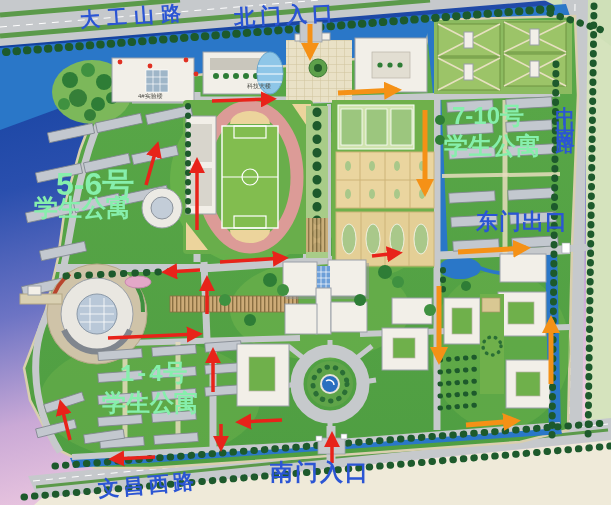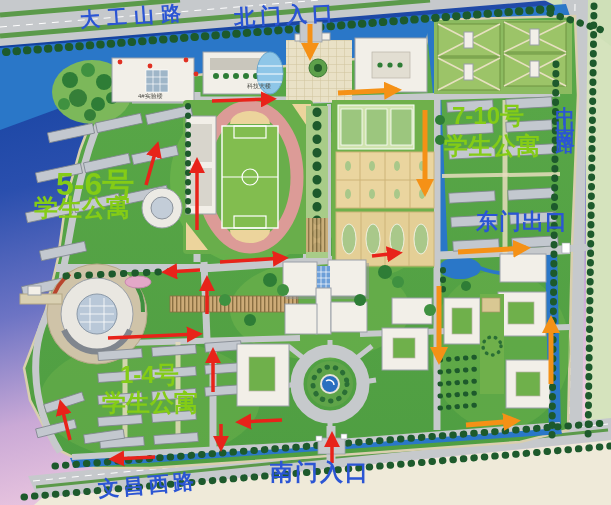--- a/index.html
+++ b/index.html
@@ -3,21 +3,21 @@
 <meta charset="utf-8">
 <style>
   html,body{margin:0;padding:0;background:#222;}
   .stage{
     position:relative;width:611px;height:505px;overflow:hidden;
     font-family:"Liberation Sans", sans-serif;
   }
   .stage svg{position:absolute;left:0;top:0;}
   .lbl{position:absolute;font-weight:bold;line-height:1;white-space:nowrap;user-select:none;}
   .lbl-blue{color:#2b55d4;}
-  .lbl-red{color:#84cc16;}
+  .lbl-red{color:#86efac;}
   .lbl-tiny{color:#4a4a44;font-weight:normal;letter-spacing:0;}
   .vertical{writing-mode:vertical-rl;text-orientation:upright;}
   .trees{stroke:#1d5a2c;fill:none;stroke-linecap:round;}
   .bldg{fill:#f2efe8;stroke:#9aa0a8;stroke-width:1;}
   .bar{fill:#c3c8cf;stroke:#80868e;stroke-width:0.8;}
   .road{stroke:#c6c9cc;fill:none;}
   .cream{stroke:#e6ddbd;fill:none;opacity:0.85;}
   .red-route{stroke:#e8231a;stroke-width:3.5;fill:none;}
   .orange-route{stroke:#f59116;stroke-width:5;fill:none;}
 </style>
@@ -408,18 +408,18 @@
   <div class="lbl lbl-blue" style="left:234px;top:4px;font-size:21px;letter-spacing:5px;transform:rotate(-3deg);">北门入口</div>
   <div class="lbl lbl-blue vertical" style="left:556px;top:90px;font-size:19px;letter-spacing:10px;">中山南路</div>
   <div class="lbl lbl-blue" style="left:270px;top:461px;font-size:23px;letter-spacing:2px;">南门入口</div>
   <div class="lbl lbl-blue" style="left:476px;top:211px;font-size:22px;letter-spacing:1px;">东门出口</div>
   <div class="lbl lbl-blue" style="left:98px;top:474px;font-size:21px;letter-spacing:4px;transform:rotate(-5deg);">文昌西路</div>
 
   <div class="lbl lbl-red" style="left:452px;top:104px;font-size:24px;">7-10号</div>
   <div class="lbl lbl-red" style="left:444px;top:134px;font-size:24px;">学生公寓</div>
   <div class="lbl lbl-red" style="left:56px;top:168px;font-size:32px;">5-6号</div>
   <div class="lbl lbl-red" style="left:34px;top:196px;font-size:24px;">学生公寓</div>
-  <div class="lbl lbl-red" style="left:120px;top:363px;font-size:24px;">1-4号</div>
+  <div class="lbl lbl-red" style="left:120px;top:363px;font-size:24px;font-family:Liberation Mono, monospace;">1-4号</div>
   <div class="lbl lbl-red" style="left:102px;top:391px;font-size:24px;">学生公寓</div>
 
   <div class="lbl lbl-tiny" style="left:138px;top:93px;font-size:6px;">4#实验楼</div>
   <div class="lbl lbl-tiny" style="left:247px;top:83px;font-size:6px;">科技大楼</div>
 </div>
 
 </body></html>

